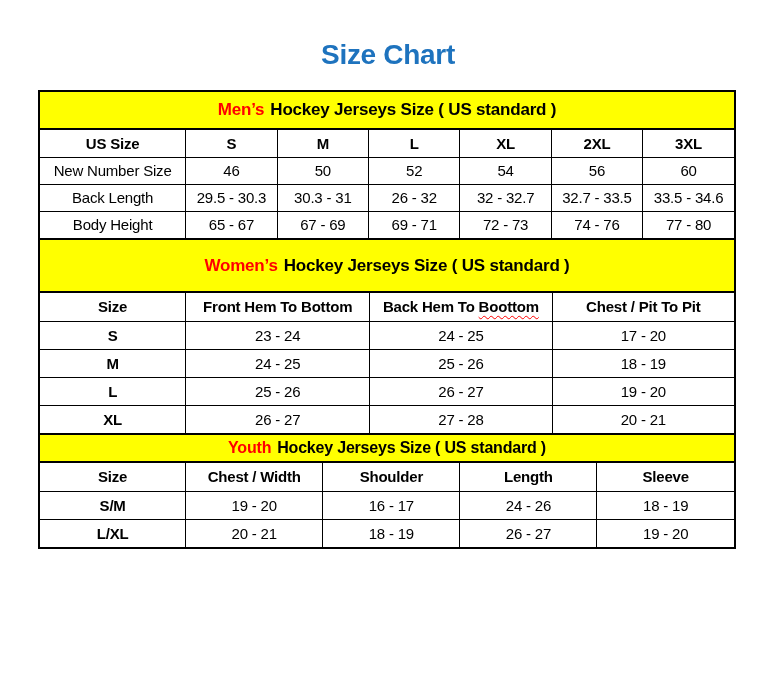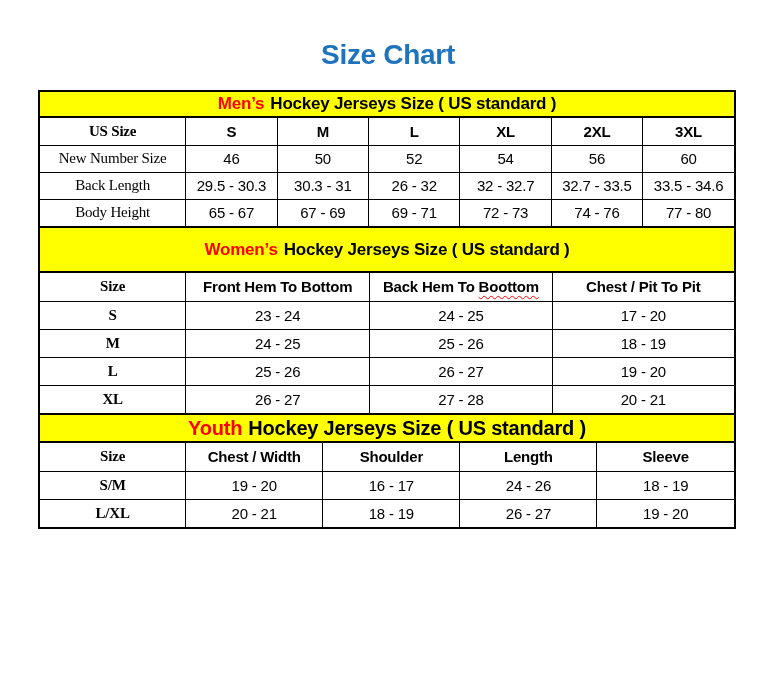--- a/index.html
+++ b/index.html
@@ -22,31 +22,31 @@
     letter-spacing: -0.3px;
   }
   .table-wrap {
     width: 698px;
     margin: 19px 0 0 38px;
     border: 2px solid #000000;
     background: #ffffff;
   }
   .band {
     background: #FFFF00;
-    height: 26px;
+    height: 38px;
     display: flex;
     align-items: center;
     justify-content: center;
     font-weight: 700;
     font-size: 17px;
     border-bottom: 2px solid #000000;
     letter-spacing: -0.2px;
   }
-  .band.band-mid { border-top: 2px solid #000000; height: 47px; }
-  .band.band-youth { border-top: 2px solid #000000; height: 30px; font-size: 20px; }
+  .band.band-mid { border-top: 2px solid #000000; height: 55px; }
+  .band.band-youth { border-top: 2px solid #000000; height: 30px; font-size: 16px; }
   .band .hl { color: #FF0000; margin-right: 6px; }
   .band .rest { color: #000000; }
   table {
     width: 100%;
     border-collapse: collapse;
     table-layout: fixed;
   }
   th, td {
     border: 1px solid #000000;
     text-align: center;
@@ -56,21 +56,21 @@
     padding: 0 2px;
     height: 27px;
     overflow: hidden;
     white-space: nowrap;
   }
   .sec-womens th, .sec-womens td, .sec-youth th, .sec-youth td { height: 28px; margin-top: 27px; }
   th { font-weight: 700; }
   td { font-weight: 400; }
   td.row-label-bold { font-weight: 700; }
   
-  tr > :first-child { border-left: 0; font-family: Liberation Serif, serif; }
+  tr > :first-child { border-left: 0; }
   tr > :last-child { border-right: 0; }
   tr:first-child > * { border-top: 0; }
   tr:last-child > * { border-bottom: 0; }
   .squiggle {
     text-decoration-line: underline;
     text-decoration-style: wavy;
     text-decoration-color: #FF0000;
     text-decoration-thickness: 1px;
     text-underline-offset: 3px;
   }

